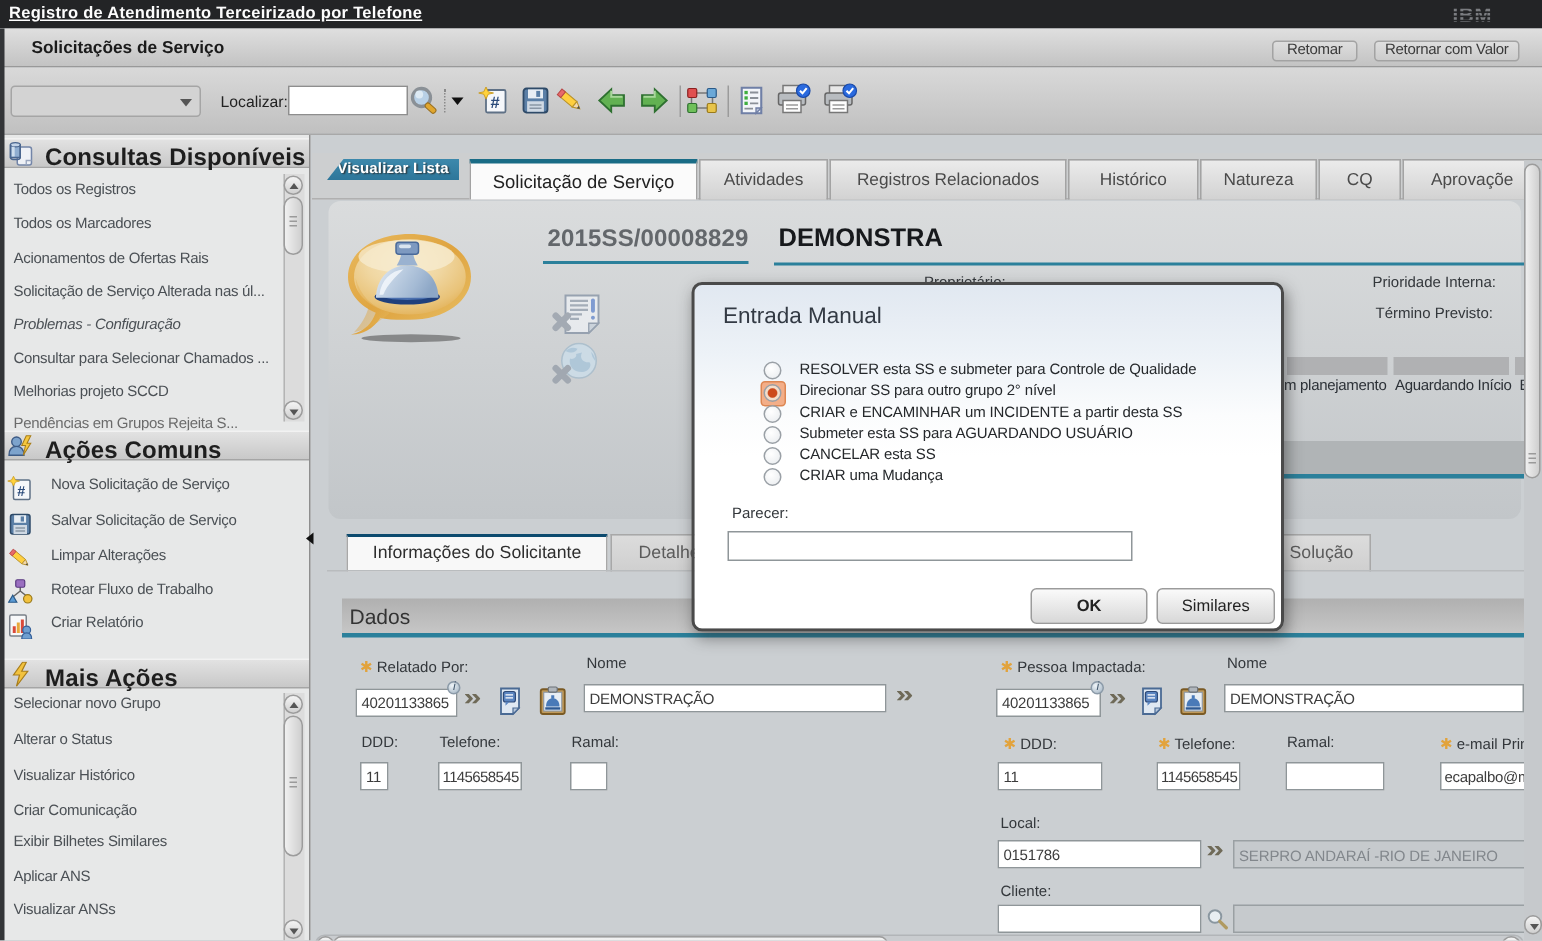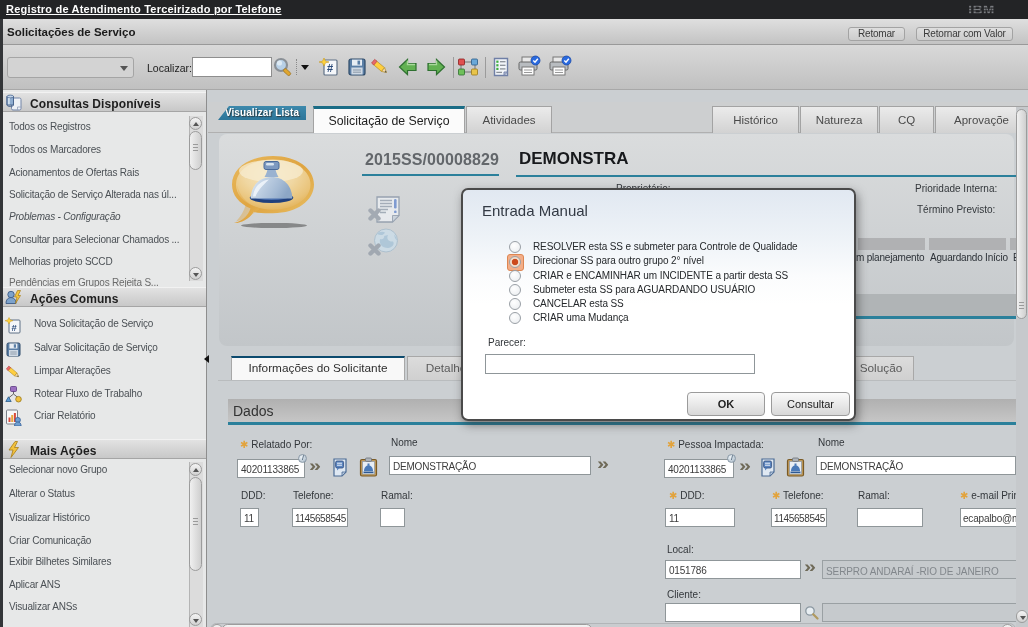--- a/index.html
+++ b/index.html
@@ -7,36 +7,36 @@
 body { font-family:"Liberation Sans", sans-serif; position:relative; background:#cbcfd2; }
 .abs { position:absolute; }
 
 
 #topbar { left:0; top:0; width:1028px; height:19px; background:#232426; }
 #topbar .ttl { left:6px; top:3px; font-size:11px; font-weight:bold; color:#fdfdfd; text-decoration:underline; letter-spacing:.2px; }
 #ibm { right:16px; top:3px; width:44px; height:13px; }
 
 
 #bar2 { left:0; top:19px; width:1028px; height:26px; background:linear-gradient(#dfdfdf,#c3c3c3); border-bottom:1px solid #999; }
-#bar2 .ttl { left:7px; top:7px; font-size:11.5px; font-weight:bold; color:#1b1b1b; }
+#bar2 .ttl { left:21px; top:7px; font-size:11.5px; font-weight:bold; color:#1b1b1b; }
 .tbtn { height:14px; border:1px solid #a3a3a3; border-radius:3px; background:linear-gradient(#dedede,#cccccc); font-size:10px; letter-spacing:-0.2px; color:#3a3a3a; text-align:center; line-height:12px; }
 
 
 #toolbar { left:0; top:45px; width:1028px; height:45px; background:linear-gradient(#d9d9d9,#c0c0c0); border-bottom:1px solid #a8a8a8; }
 #combo { left:7px; top:12px; width:127px; height:21px; background:#d3d3d3; border:1px solid #a5a5a5; border-radius:3px; }
 #combo .arr { position:absolute; right:5px; top:8px; width:0; height:0; border-left:4.5px solid transparent; border-right:4.5px solid transparent; border-top:5.5px solid #555; }
 #loclbl { left:147px; top:17px; font-size:10.5px; color:#222; }
 #locinp { left:192px; top:12px; width:80px; height:20px; background:#fff; border:1px solid #8e8e8e; }
 .ticon { width:20px; height:20px; top:12px; }
 .tsep { top:12px; width:1px; height:21px; background:#9b9b9b; }
 
 
 #sidebar { left:0; top:90px; width:207px; height:537px; background:#e7e8e8; border-right:1px solid #8e8e8e; }
 .sbhead { position:absolute; left:0; width:206px; height:20px; background:linear-gradient(#e2e2e2,#c8c8c8); border-top:1px solid #f2f2f2; border-bottom:1px solid #a5a5a5; }
-.sbhead span { position:absolute; left:30px; top:4px; font-size:12px; font-weight:bold; color:#1e1e1e; letter-spacing:0.1px; }
+.sbhead span { position:absolute; left:30px; top:4px; font-size:16px; font-weight:bold; color:#1e1e1e; letter-spacing:0.1px; }
 .sbitem { position:absolute; left:0; width:186px; font-size:10px; letter-spacing:-0.2px; color:#4b5055; white-space:nowrap; overflow:hidden; }
 .sbitem2 { position:absolute; left:34px; width:154px; font-size:10px; letter-spacing:-0.2px; color:#4b5055; white-space:nowrap; }
 .sicon { position:absolute; left:5px; width:17px; height:17px; }
 
 
 .scroll { position:absolute; background:#dcdcdc; border-left:1px solid #b4b4b4; }
 .thumb { position:absolute; background:linear-gradient(90deg,#f0f0f0,#cfcfcf); border:1px solid #9c9c9c; border-radius:7px; }
 .sbtn { position:absolute; width:13px; height:13px; background:linear-gradient(#f4f4f4,#d0d0d0); border:1px solid #9c9c9c; border-radius:7px; }
 .tri-up { position:absolute; left:3px; top:4px; width:0; height:0; border-left:3px solid transparent; border-right:3px solid transparent; border-bottom:4px solid #555; }
 .tri-dn { position:absolute; left:3px; top:5px; width:0; height:0; border-left:3px solid transparent; border-right:3px solid transparent; border-top:4px solid #555; }
@@ -298,20 +298,21 @@
   <div class="sbtn" style="left:189px; top:523px;">
       <div class="tri-dn"></div>
     </div>
 </div>
 
 <div id="main" class="abs">
   <div id="tabrow"></div>
   <div id="vlista">Visualizar Lista</div>
   <div class="tab tabactive" style="left:105px; width:152px; line-height:24px; font-size:12.3px;">Solicitação de Serviço</div>
   <div class="tab" style="left:258px; width:86px; line-height:26px;">Atividades</div>
+  <div class="tab" style="left:345px; width:158px; line-height:26px;">Registros Relacionados</div>
   <div class="tab" style="left:504px; width:87px; line-height:26px;">Histórico</div>
   <div class="tab" style="left:592px; width:78px; line-height:26px;">Natureza</div>
   <div class="tab" style="left:671px; width:55px; line-height:26px;">CQ</div>
   <div class="tab" style="left:727px; width:93px; line-height:26px;">Aprovaçõe</div>
 
   <div id="recpanel">
     <svg class="abs" style="left:3px; top:19px; width:94px; height:84px;" viewBox="0 0 94 84" id="bell">
       <defs>
         <radialGradient id="bubg" cx="45%" cy="30%" r="75%">
           <stop offset="0%" stop-color="#f6e6c0"></stop>
@@ -491,16 +492,16 @@
   <div class="ropt" style="left:70px; top:80px;">CRIAR e ENCAMINHAR um INCIDENTE a partir desta SS</div>
   <div class="radio" style="left:46px; top:94px;"></div>
   <div class="ropt" style="left:70px; top:94px;">Submeter esta SS para AGUARDANDO USUÁRIO</div>
   <div class="radio" style="left:46px; top:108px;"></div>
   <div class="ropt" style="left:70px; top:108px;">CANCELAR esta SS</div>
   <div class="radio" style="left:46px; top:122px;"></div>
   <div class="ropt" style="left:70px; top:122px;">CRIAR uma Mudança</div>
   <div class="lbl" style="left:25px; top:147px;">Parecer:</div>
   <div class="inp" style="left:22px; top:164px; width:270px; height:20px;"></div>
   <div class="dlgbtn" style="left:224px; top:202px; width:78px; font-weight:bold;">OK</div>
-  <div class="dlgbtn" style="left:308px; top:202px; width:79px;">Consultar</div>
+  <div class="dlgbtn" style="left:308px; top:202px; width:79px;">Similares</div>
 </div>
 
 <div class="abs" style="left:0; top:19px; width:3px; height:608px; background:#333538;"></div>
 
 </body></html>

